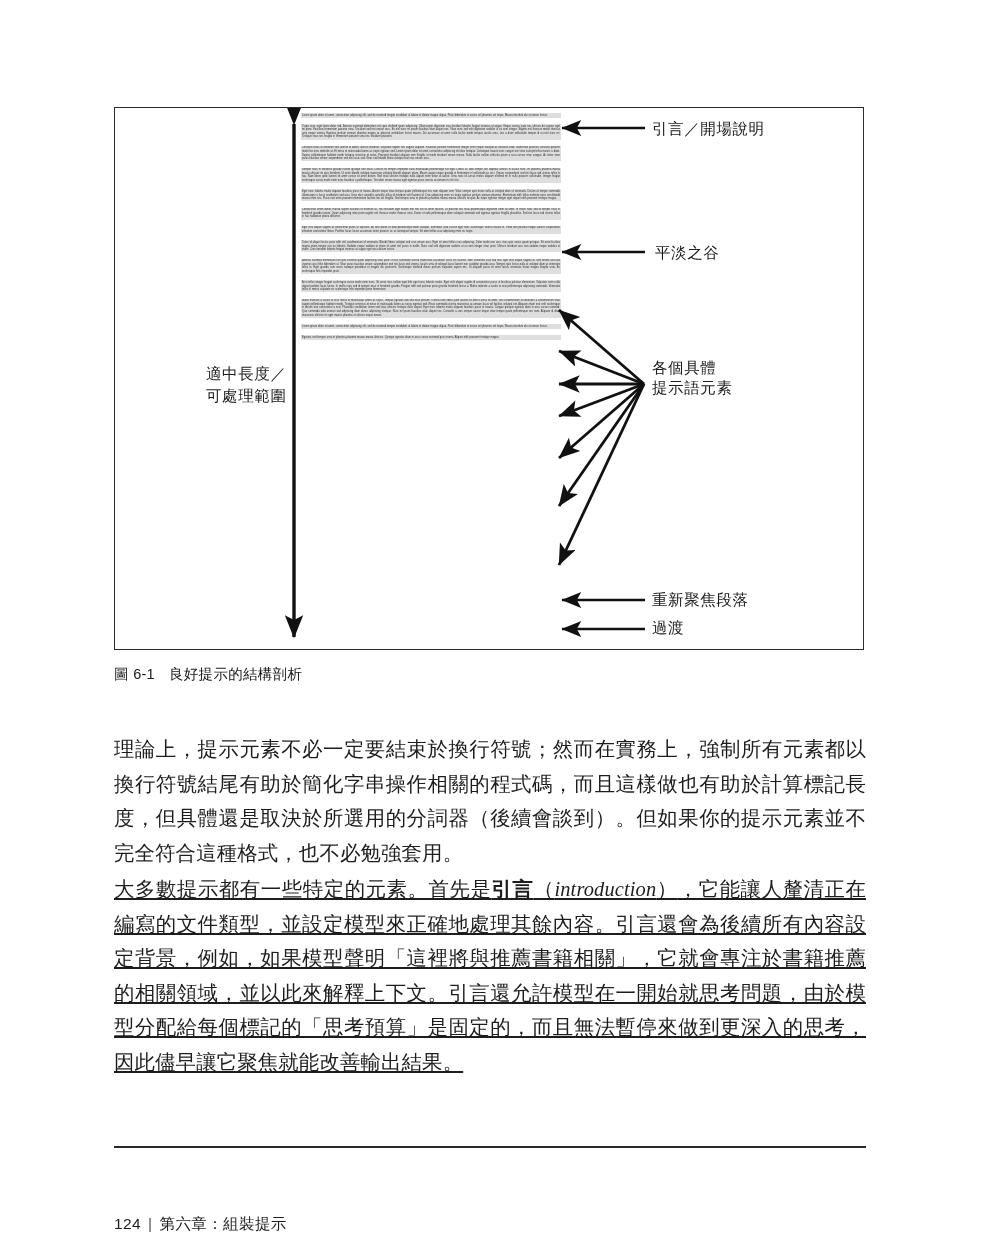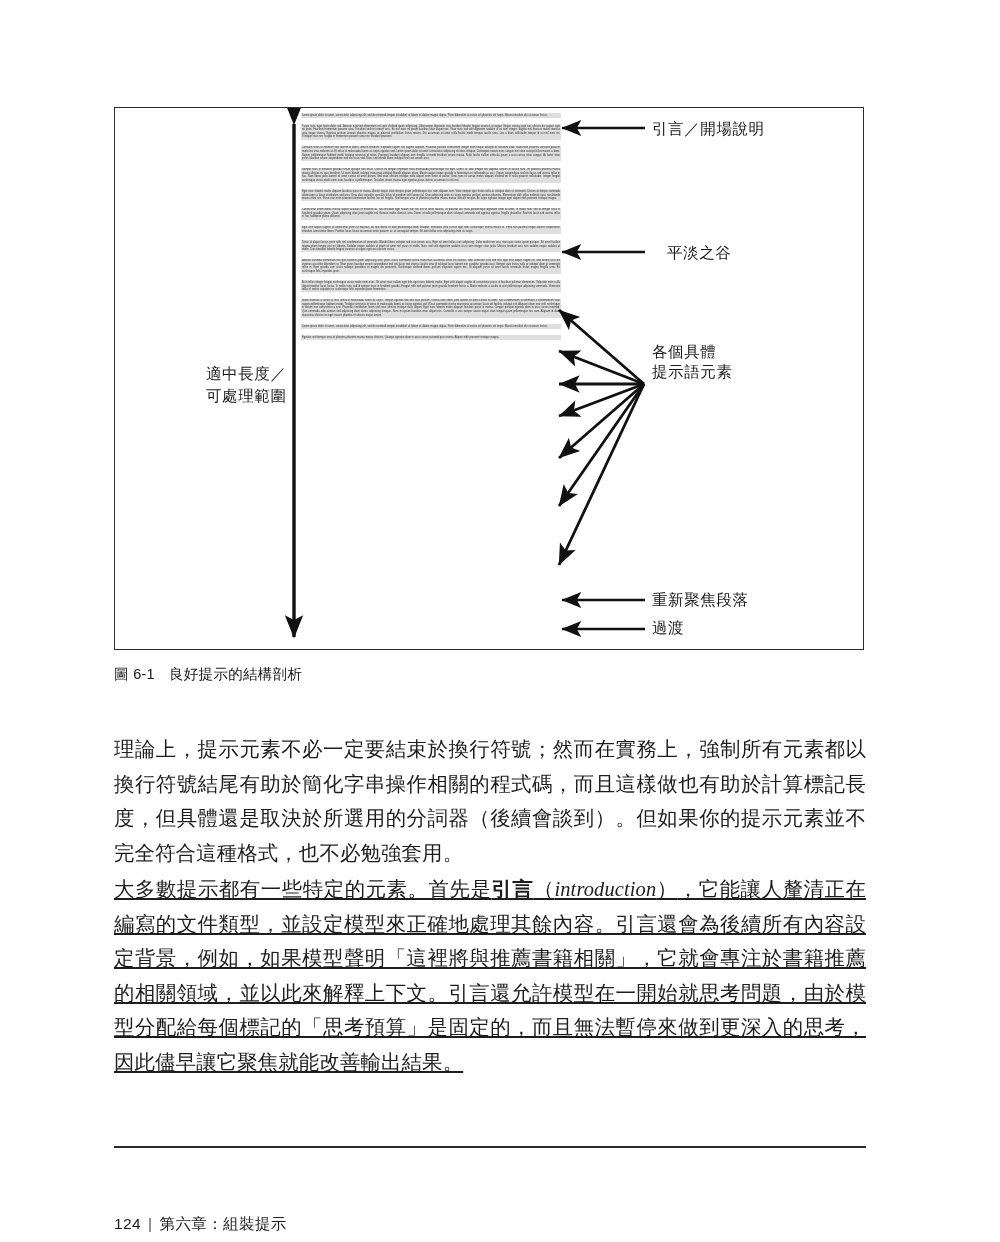--- a/index.html
+++ b/index.html
@@ -71,22 +71,22 @@
   .fig-label {
     position: absolute;
     font-family: Liberation Serif, serif;
     font-size: 15.5px;
     color: #1b1b1b;
     line-height: 1.32;
     white-space: pre-line;
     letter-spacing: 0.6px;
   }
   .lab-intro   { left: 537px; top: 11px; }
-  .lab-valley  { left: 552px; top: 135px; }
-  .lab-elems   { left: 537px; top: 234px; }
+  .lab-valley  { left: 540px; top: 135px; }
+  .lab-elems   { left: 537px; top: 250px; }
   .lab-refocus { left: 537px; top: 482px; text-align: right; }
   .lab-trans   { left: 537px; top: 510px; }
 
   .lab-left {
     position: absolute;
     left: 79px;
     top: 255px;
     font-family: "Liberation Sans", "DejaVu Sans", sans-serif;
     font-size: 15.5px;
     color: #1b1b1b;

